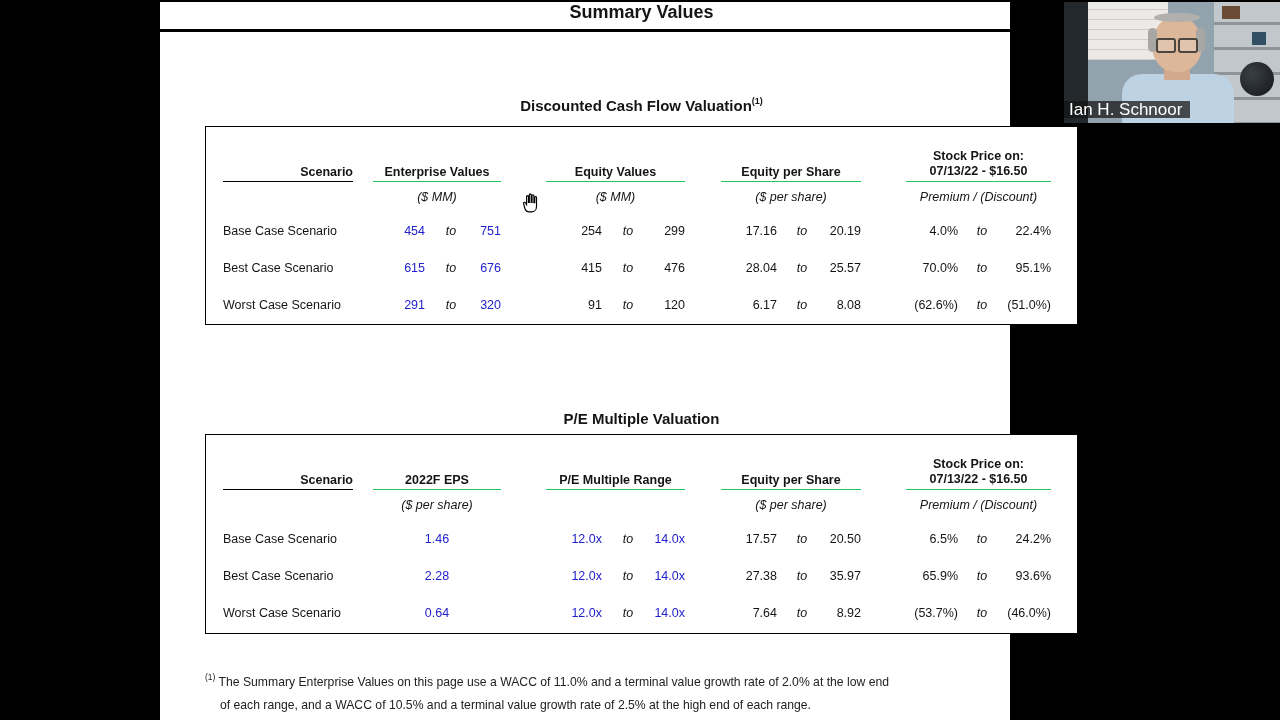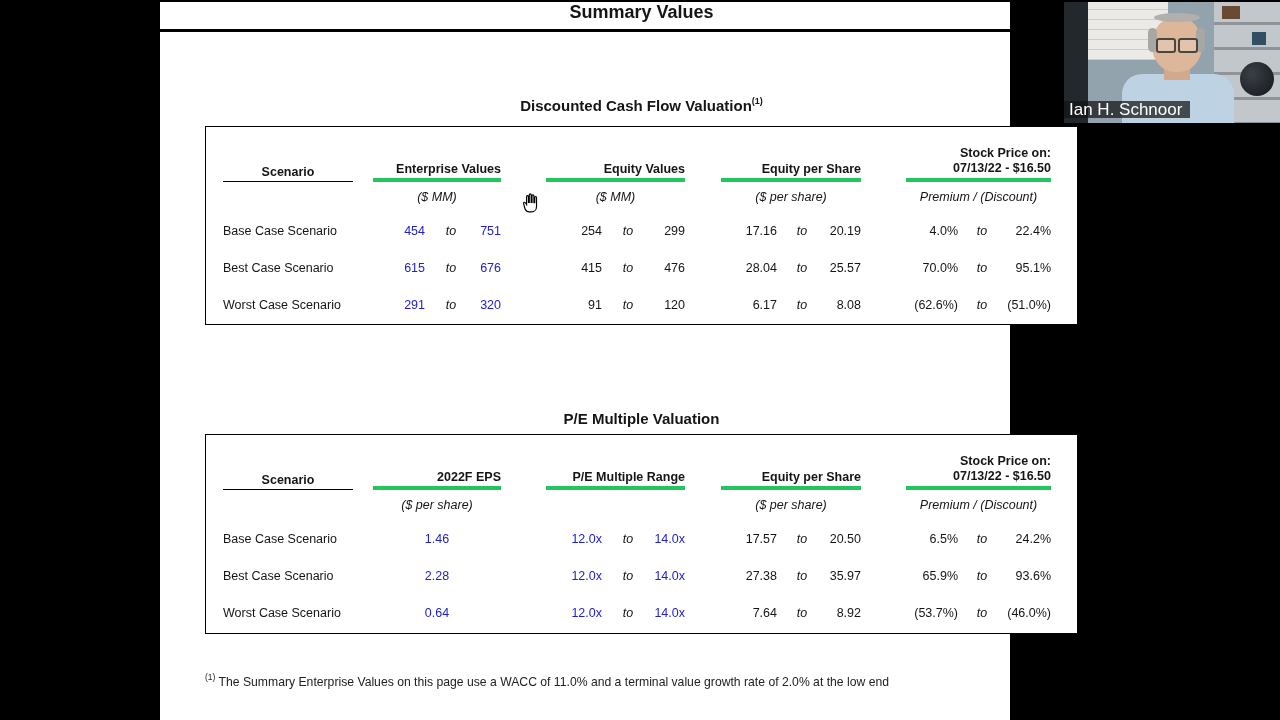--- a/index.html
+++ b/index.html
@@ -22,22 +22,22 @@
   
   .tbl{position:absolute;left:45px;width:873px;border:1px solid #000;box-sizing:border-box;
     background:#fff;font-size:12.5px;}
   #dcf-tbl{top:126px;height:199px;}
   #pe-tbl{top:434px;height:200px;}
 
   .grid{display:grid;
     grid-template-columns:167px 52px 52px 24px 45px 56px 52px 31px 36px 56px 50px 34px 45px 52px 48px 45px 1fr;}
   .hdr{height:55px;align-items:end;font-weight:700;}
   .hdr > div{padding-bottom:2px;}
-  .hd{border-bottom:4px solid #22c55e;text-align:right;}
-  .hd-scen{grid-column:1;margin-left:17px;margin-right:20px;text-align:center;border-bottom:1px solid #000;}
+  .hd{border-bottom:1px solid #22c55e;text-align:center;}
+  .hd-scen{grid-column:1;margin-left:17px;margin-right:20px;text-align:right;border-bottom:1px solid #000;}
   .g1{grid-column:2 / span 3;}
   .g2{grid-column:6 / span 3;}
   .g3{grid-column:10 / span 3;}
   .g4{grid-column:14 / span 3;}
   .stock{line-height:15px;}
 
   .subr{height:30px;align-items:center;font-style:italic;}
   .drow{height:37px;align-items:center;}
   .scen{grid-column:1;padding-left:17px;}
   .num{text-align:right;}
@@ -225,20 +225,21 @@
       <div class="to k11">to</div>
       <div class="num k12">8.92</div>
       <div class="num k14">(53.7%)</div>
       <div class="to k15">to</div>
       <div class="num k16">(46.0%)</div>
     </div>
   </div>
 
   <div id="footnote">
     <div class="fn-line"><sup class="fn-sup">(1)</sup> <span>The Summary Enterprise Values on this page use a WACC of 11.0% and a terminal value growth rate of 2.0% at the low end</span></div>
+    <div class="fn-line fn-indent"><span>of each range, and a WACC of 10.5% and a terminal value growth rate of 2.5% at the high end of each range.</span></div>
   </div>
 
 </div>
 
 <div id="webcam">
   <div class="wc-door"></div>
   <div class="wc-paper"></div>
   <div class="wc-window"></div>
   <div class="wc-shelf"></div>
   <div class="wc-item1"></div>

